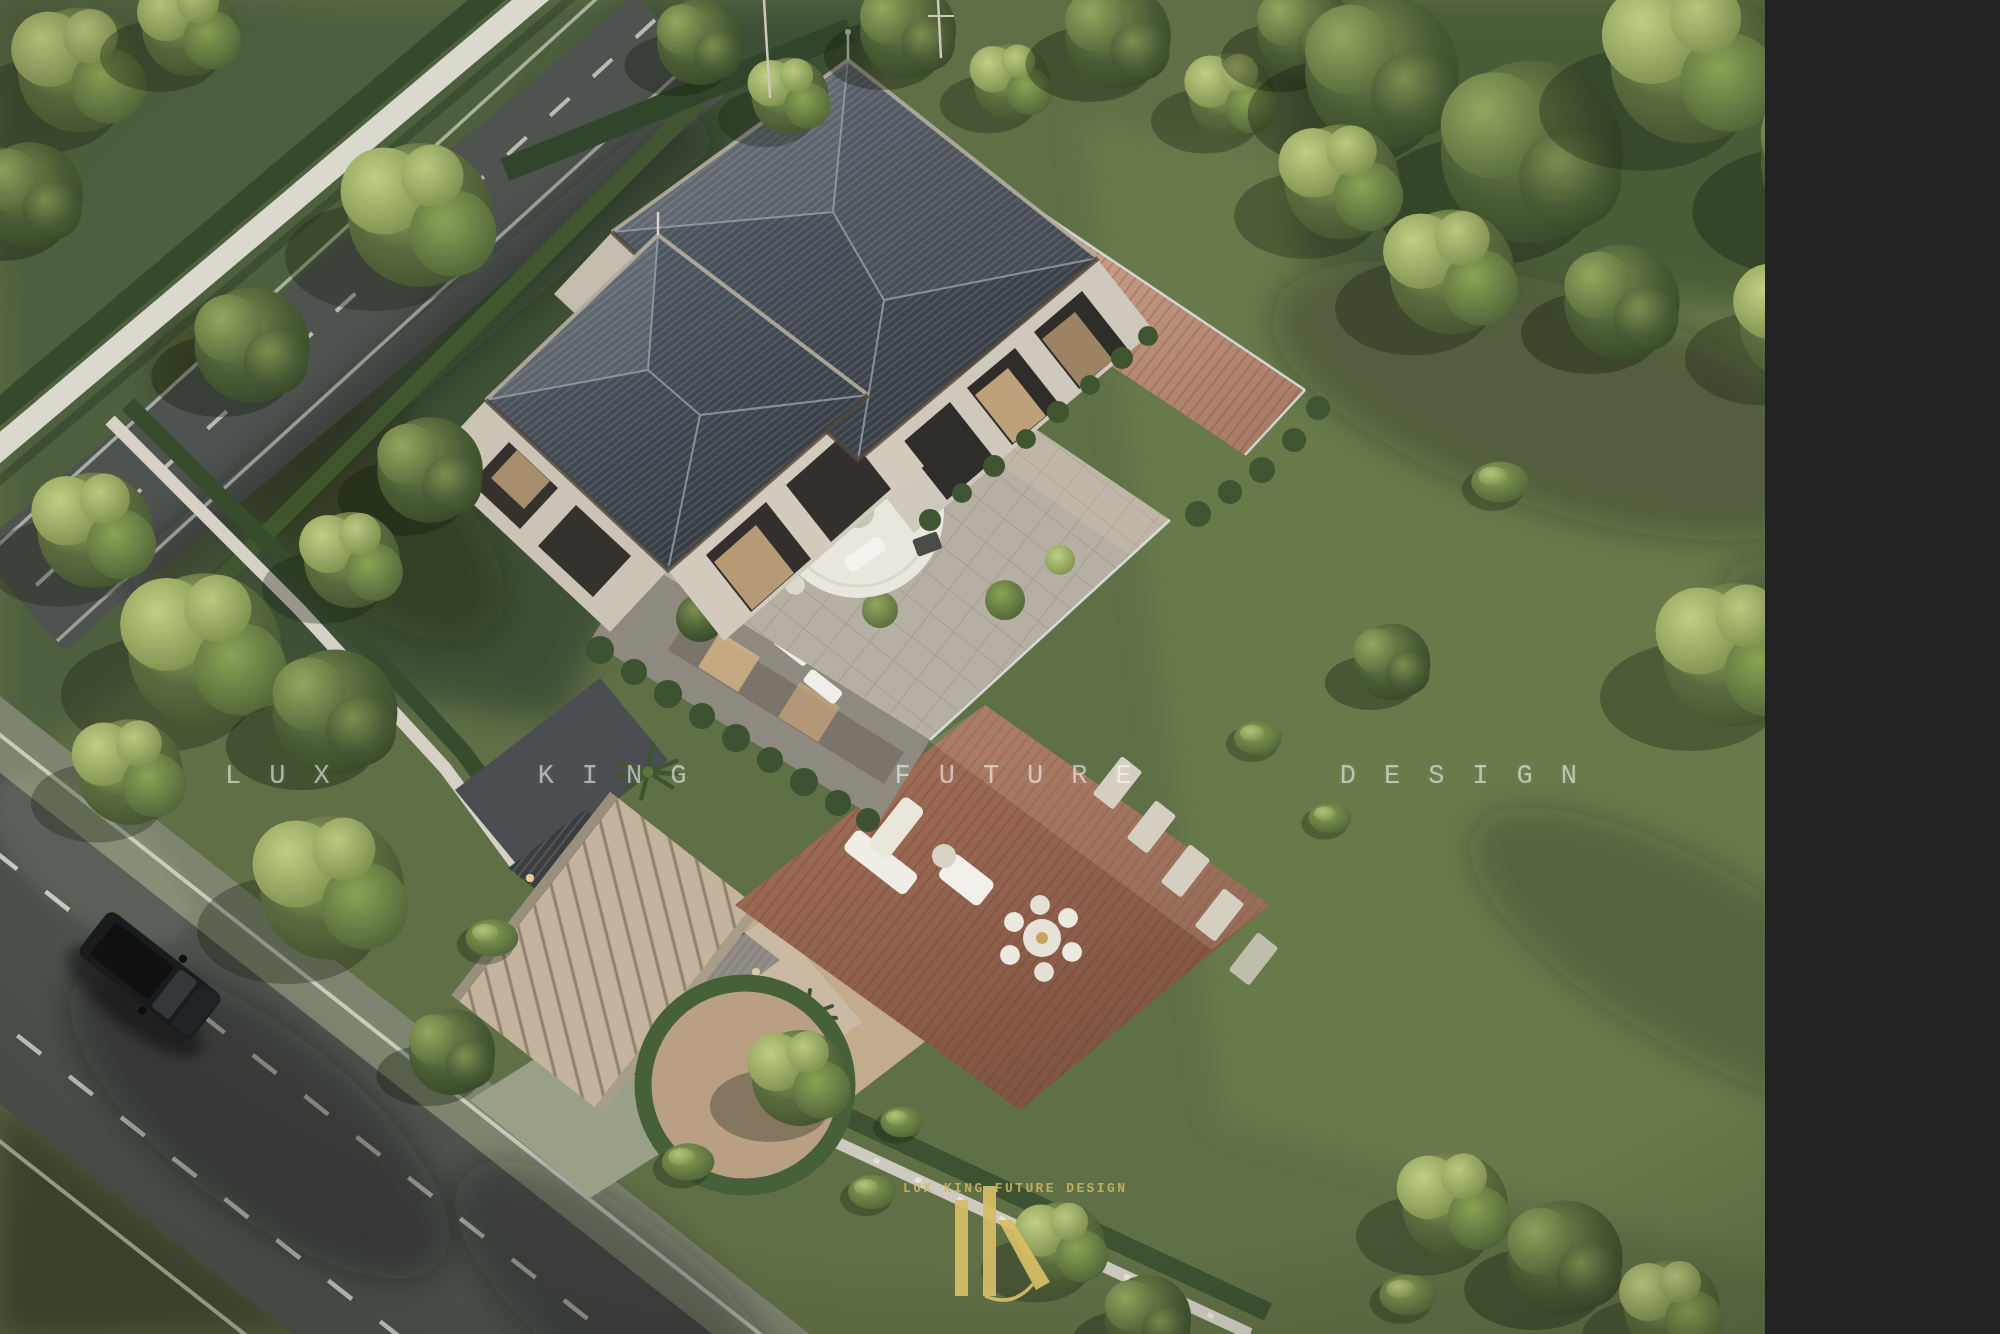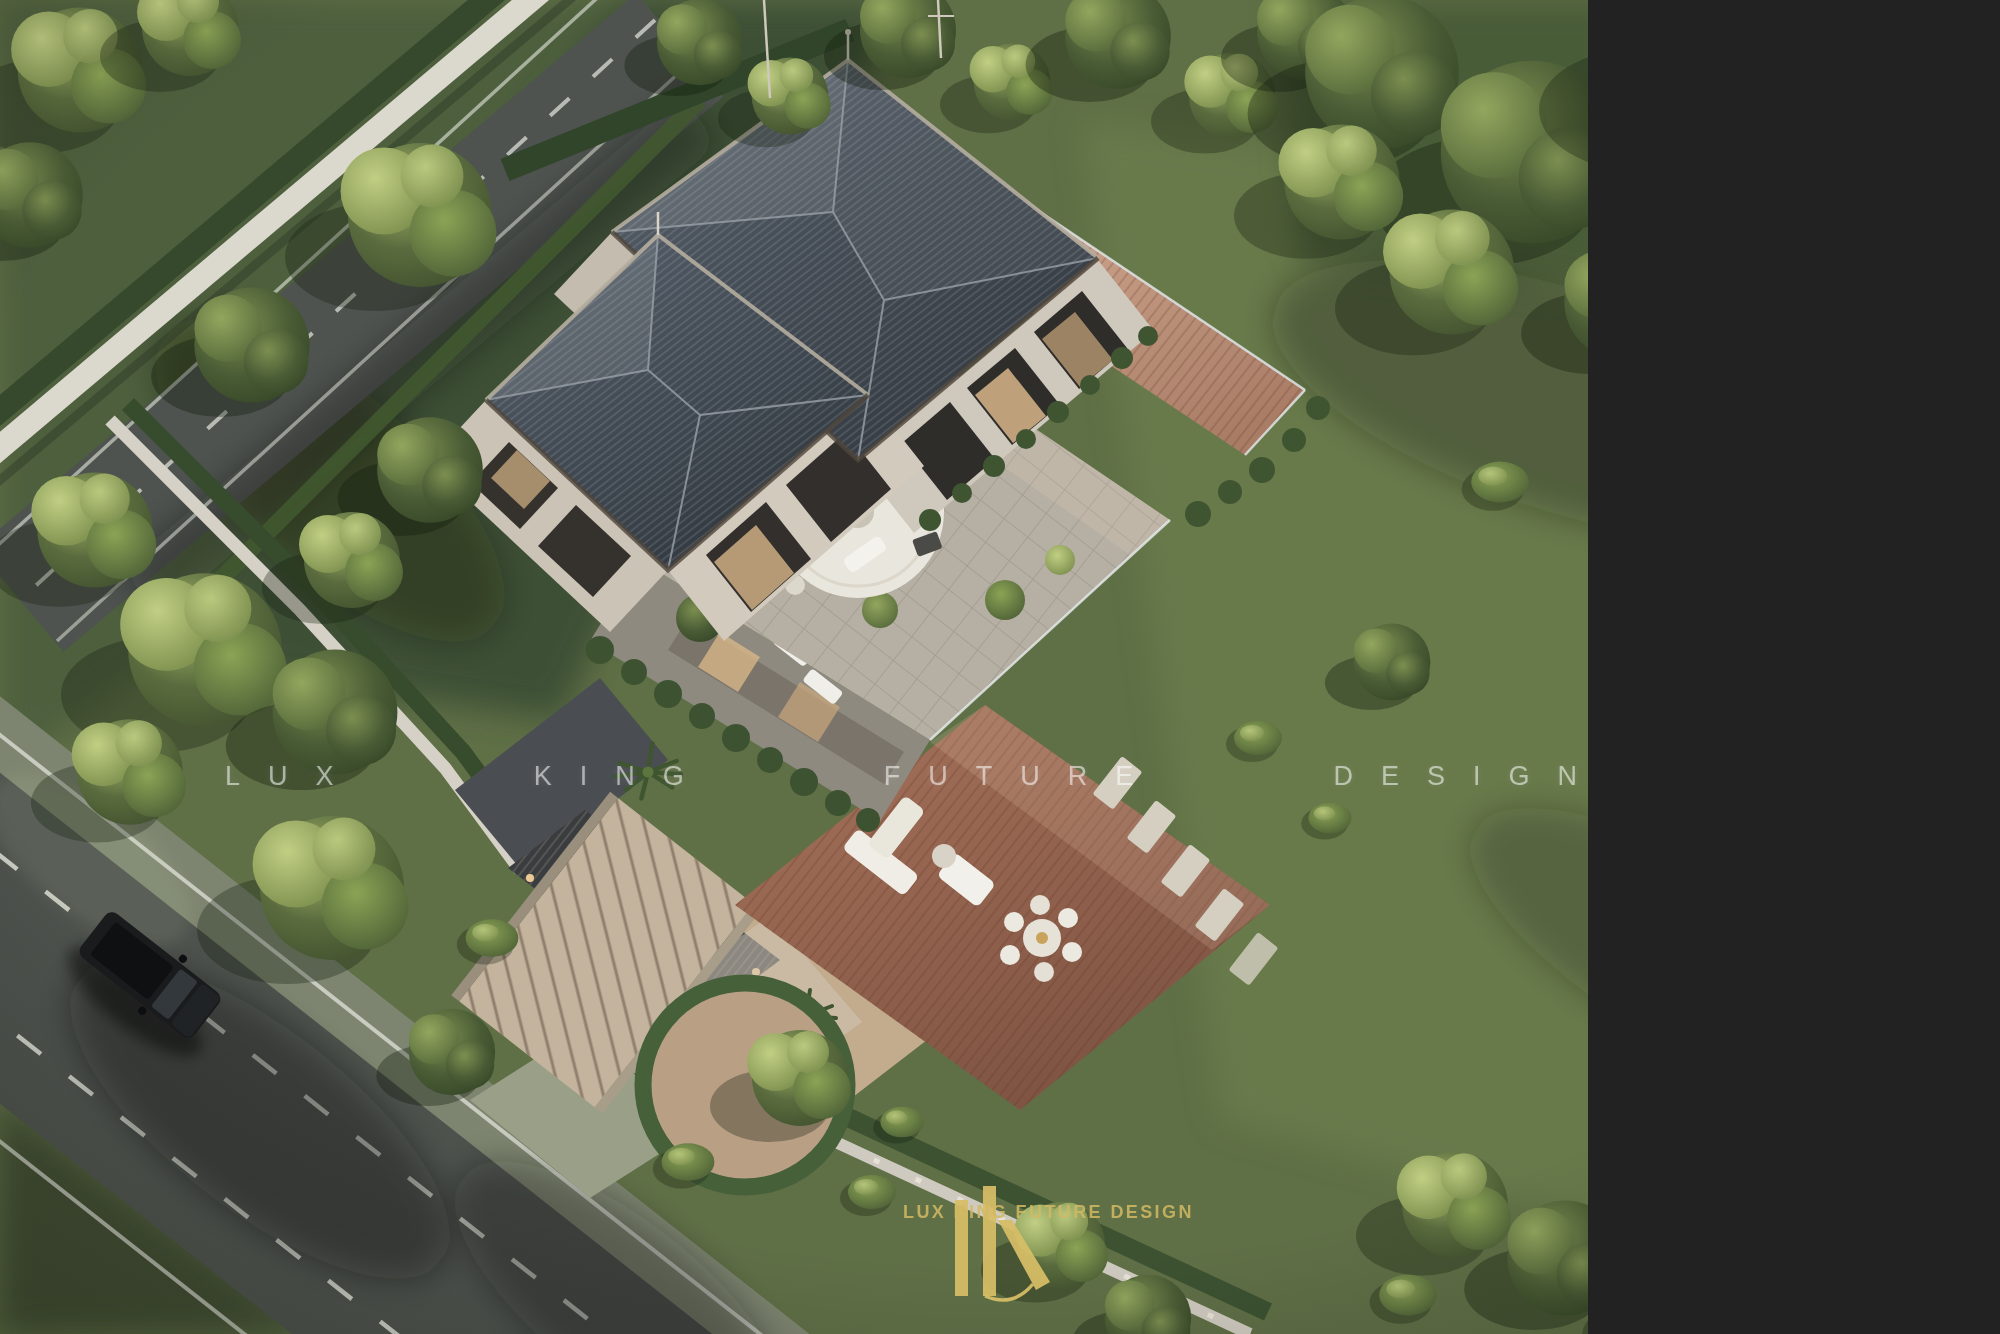--- a/index.html
+++ b/index.html
@@ -1,27 +1,27 @@
 <!DOCTYPE html>
 <html><head>
 <meta charset="utf-8">
 <style>
   html,body{margin:0;padding:0;background:#222;}
-  .stage{position:relative;width:1588px;height:1334px;overflow:hidden;
-         font-family:Liberation Sans, sans-serif;}
+  .stage{position:relative;width:1765px;height:1334px;overflow:hidden;
+         font-family:Liberation Mono, monospace;}
   .stage svg{position:absolute;left:0;top:0;}
   .watermark{position:absolute;left:225px;top:761px;width:1380px;
              display:flex;justify-content:space-between;
              color:rgba(255,255,255,0.55);font-size:27px;font-weight:400;
              letter-spacing:28px;text-shadow:0 0 6px rgba(255,255,255,0.12);
              pointer-events:none;}
   .watermark span{white-space:nowrap;}
   .logo{position:absolute;left:903px;top:1178px;width:200px;text-align:center;
         pointer-events:none;}
-  .logo .caption{margin-top:24px;color:#d3b963;font-size:18px;font-weight:700;
+  .logo .caption{margin-top:3px;color:#d3b963;font-size:13px;font-weight:700;
                  letter-spacing:2.4px;opacity:.85;white-space:nowrap;}
 </style>
 </head>
 <body>
 
 <div class="stage">
 <svg width="2000" height="1334" viewBox="0 0 2000 1334">
 <defs>
   <radialGradient id="gT1" cx="38%" cy="32%" r="75%">
     <stop offset="0%" stop-color="#a7b96b"></stop>

